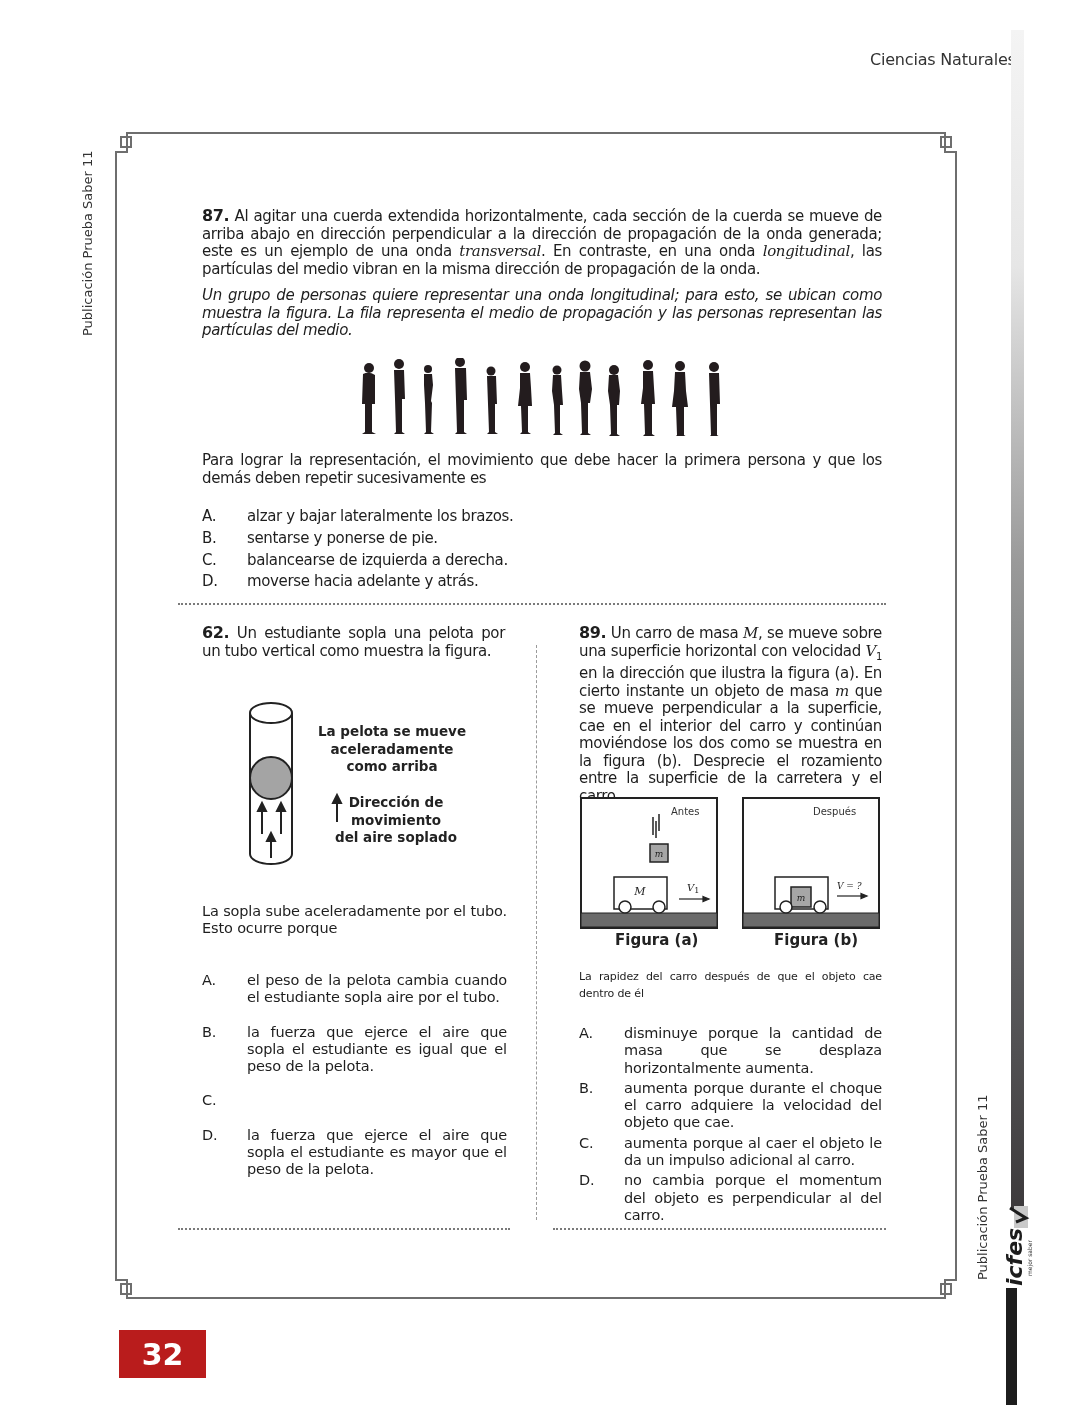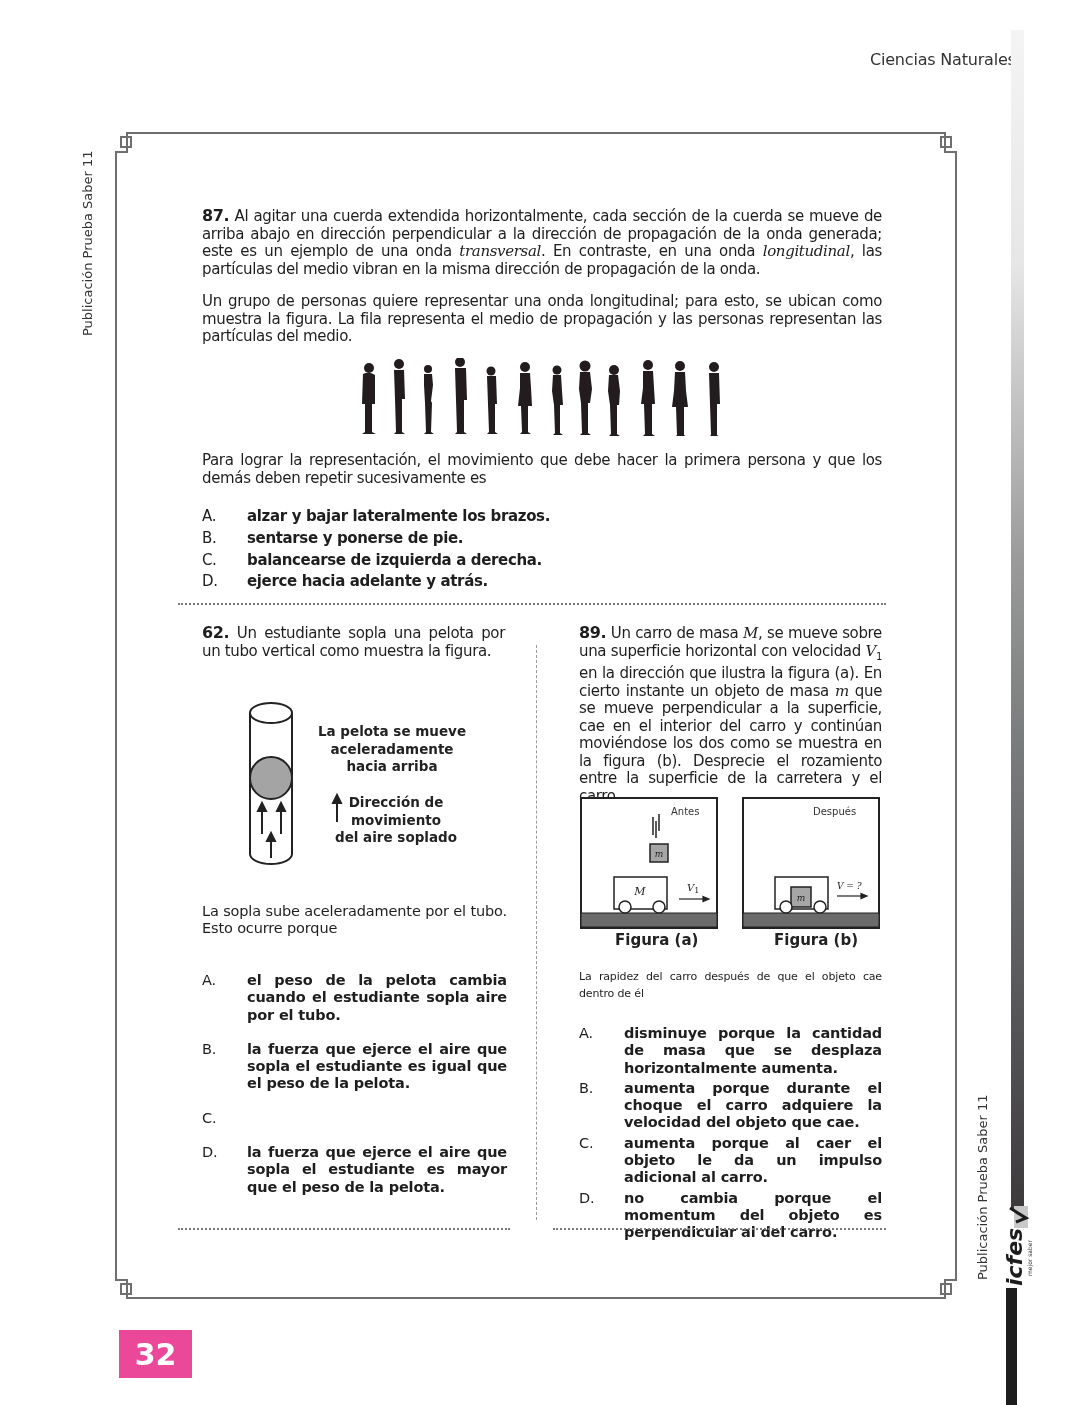--- a/index.html
+++ b/index.html
@@ -15,31 +15,31 @@
   .grad-bar { position: absolute; left: 1011px; top: 30px; width: 13px; height: 1180px;
     background: linear-gradient(to bottom, #f4f4f4 0%, #e6e6e6 20%, #9a9a9a 45%, #7a7d7d 60%, #5b5b5d 80%, #3d3a3c 100%); }
   .grad-bar-bottom { position: absolute; left: 1006px; top: 1288px; width: 11px; height: 117px; background: #1d1d1d; }
   .logo { position: absolute; left: 1000px; top: 1206px; width: 40px; height: 84px; }
 
   .frame { position: absolute; left: 115px; top: 132px; width: 842px; height: 1168px; }
   .frame svg { position: absolute; left: 0; top: 0; }
 
   .content { position: absolute; left: 202px; top: 207px; width: 680px; }
   .p { font-size: 15px; line-height: 17.5px; text-align: justify; letter-spacing: -0.35px; }
-  .p + .p { margin-top: 15px; }
+  .p + .p { margin-top: 9px; font-style: italic; }
   .qnum { font-weight: bold; font-size: 16px; }
   .it { font-family: "DejaVu Serif", serif; font-style: italic; }
 
   .people { position: absolute; left: 356px; top: 358px; width: 372px; height: 78px; }
 
   .q87-stem { position: absolute; left: 202px; top: 452px; width: 680px; }
   .opts { list-style: none; }
   .opt { display: flex; font-size: 15px; line-height: 17.5px; letter-spacing: -0.35px; }
   .opt .L { width: 45px; flex: none; }
-  .opt .T { flex: 1; text-align: justify; font-weight: bold; }
+  .opt .T { flex: 1; text-align: justify; }
   .q87-opts { position: absolute; left: 202px; top: 508px; width: 680px; }
   .q87-opts .opt { margin-bottom: 4.3px; }
 
   .hdash { position: absolute; height: 0; border-top: 2px dotted #7a7a7a; }
   .vdash { position: absolute; width: 0; border-left: 1.5px dashed #9a9a9a; }
 
   .col { position: absolute; width: 303px; }
   .col .opt { font-size: 14.5px; line-height: 17.3px; letter-spacing: -0.15px; }
   .q88 { left: 202px; top: 624px; }
   .q89 { left: 579px; top: 624px; }
@@ -51,21 +51,21 @@
   .q88-opts { position: absolute; left: 202px; top: 972px; width: 305px; }
   .q88-opts .opt { margin-bottom: 17px; }
 
   .cart-figs { position: absolute; left: 579px; top: 797px; width: 305px; height: 160px; }
   .fig-caption { position: absolute; font-weight: bold; font-size: 15px; color: #222; }
 
   .q89-stem { position: absolute; left: 579px; top: 968px; width: 303px; }
   .q89-opts { position: absolute; left: 579px; top: 1025px; width: 303px; }
   .q89-opts .opt { margin-bottom: 3px; }
 
-  .page-num { position: absolute; left: 119px; top: 1330px; width: 73px; height: 48px; background: #ec4899;
+  .page-num { position: absolute; left: 119px; top: 1330px; width: 87px; height: 48px; background: #b91c1c;
     color: #fff; font-weight: bold; font-size: 30px; display: flex; align-items: center; justify-content: center; }
 </style>
 </head>
 <body>
 
 <div class="header-subject">Ciencias Naturales</div>
 <div class="side-label side-left">Publicación Prueba Saber 11</div>
 <div class="side-label side-right">Publicación Prueba Saber 11</div>
 <div class="grad-bar"></div>
 <div class="grad-bar-bottom"></div>
@@ -158,21 +158,21 @@
   <li class="opt">
       <span class="L">B.</span>
       <span class="T">sentarse y ponerse de pie.</span>
     </li>
   <li class="opt">
       <span class="L">C.</span>
       <span class="T">balancearse de izquierda a derecha.</span>
     </li>
   <li class="opt">
       <span class="L">D.</span>
-      <span class="T">ejerce hacia adelante y atrás.</span>
+      <span class="T">moverse hacia adelante y atrás.</span>
     </li>
 </ul>
 
 <div class="hdash" style="left:178px; top:603px; width:708px;"></div>
 <div class="vdash" style="left:536px; top:645px; height:575px;"></div>
 
 <p class="p col q88"><span class="qnum">62.</span><span> Un estudiante sopla una pelota por un tubo vertical como muestra la figura.</span></p>
 
 <div class="tube-fig">
   <svg width="240" height="170" viewBox="0 0 240 170" style="position:absolute;left:0;top:0;">
@@ -188,21 +188,21 @@
         <path d="M37 113 L41 105 L45 113 Z"></path>
       <line x1="31" y1="160" x2="31" y2="142"></line>
         <path d="M27 143 L31 135 L35 143 Z"></path>
       <line x1="97" y1="124" x2="97" y2="104"></line>
         <path d="M93 105 L97 97 L101 105 Z"></path>
     </g>
   </svg>
   <div class="fig-label" style="left:72px; top:25px; width:160px;">
     <div>La pelota se mueve</div>
     <div>aceleradamente</div>
-    <div>hacia arriba</div>
+    <div>como arriba</div>
   </div>
   <div class="fig-label" style="left:92px; top:96px; width:128px;">
     <div>Dirección de</div>
     <div>movimiento</div>
     <div>del aire soplado</div>
   </div>
 </div>
 
 <p class="p q88-stem" style="font-size:14.5px; line-height:17.3px; letter-spacing:-0.15px;">La sopla sube aceleradamente por el tubo. Esto ocurre porque</p>
 

